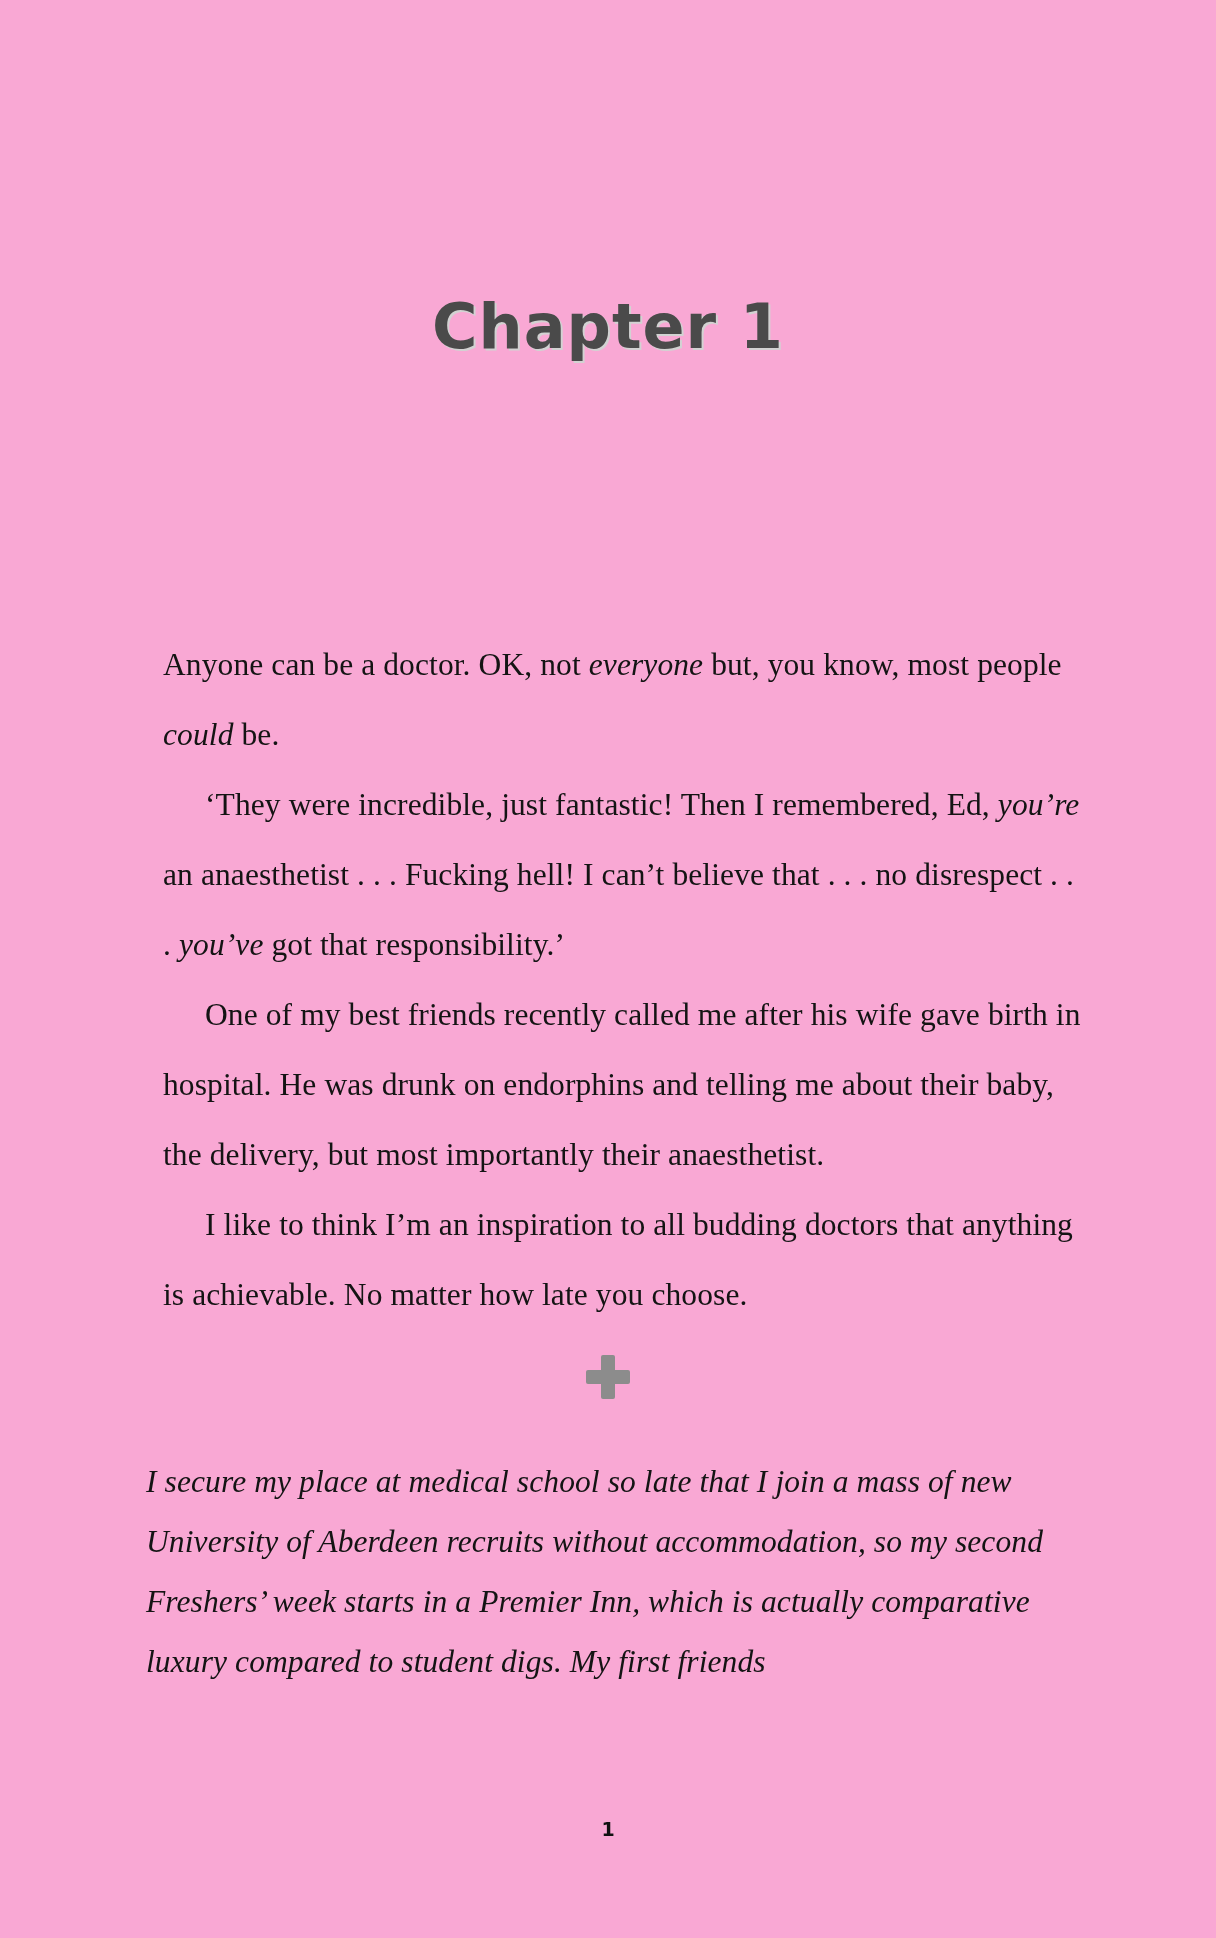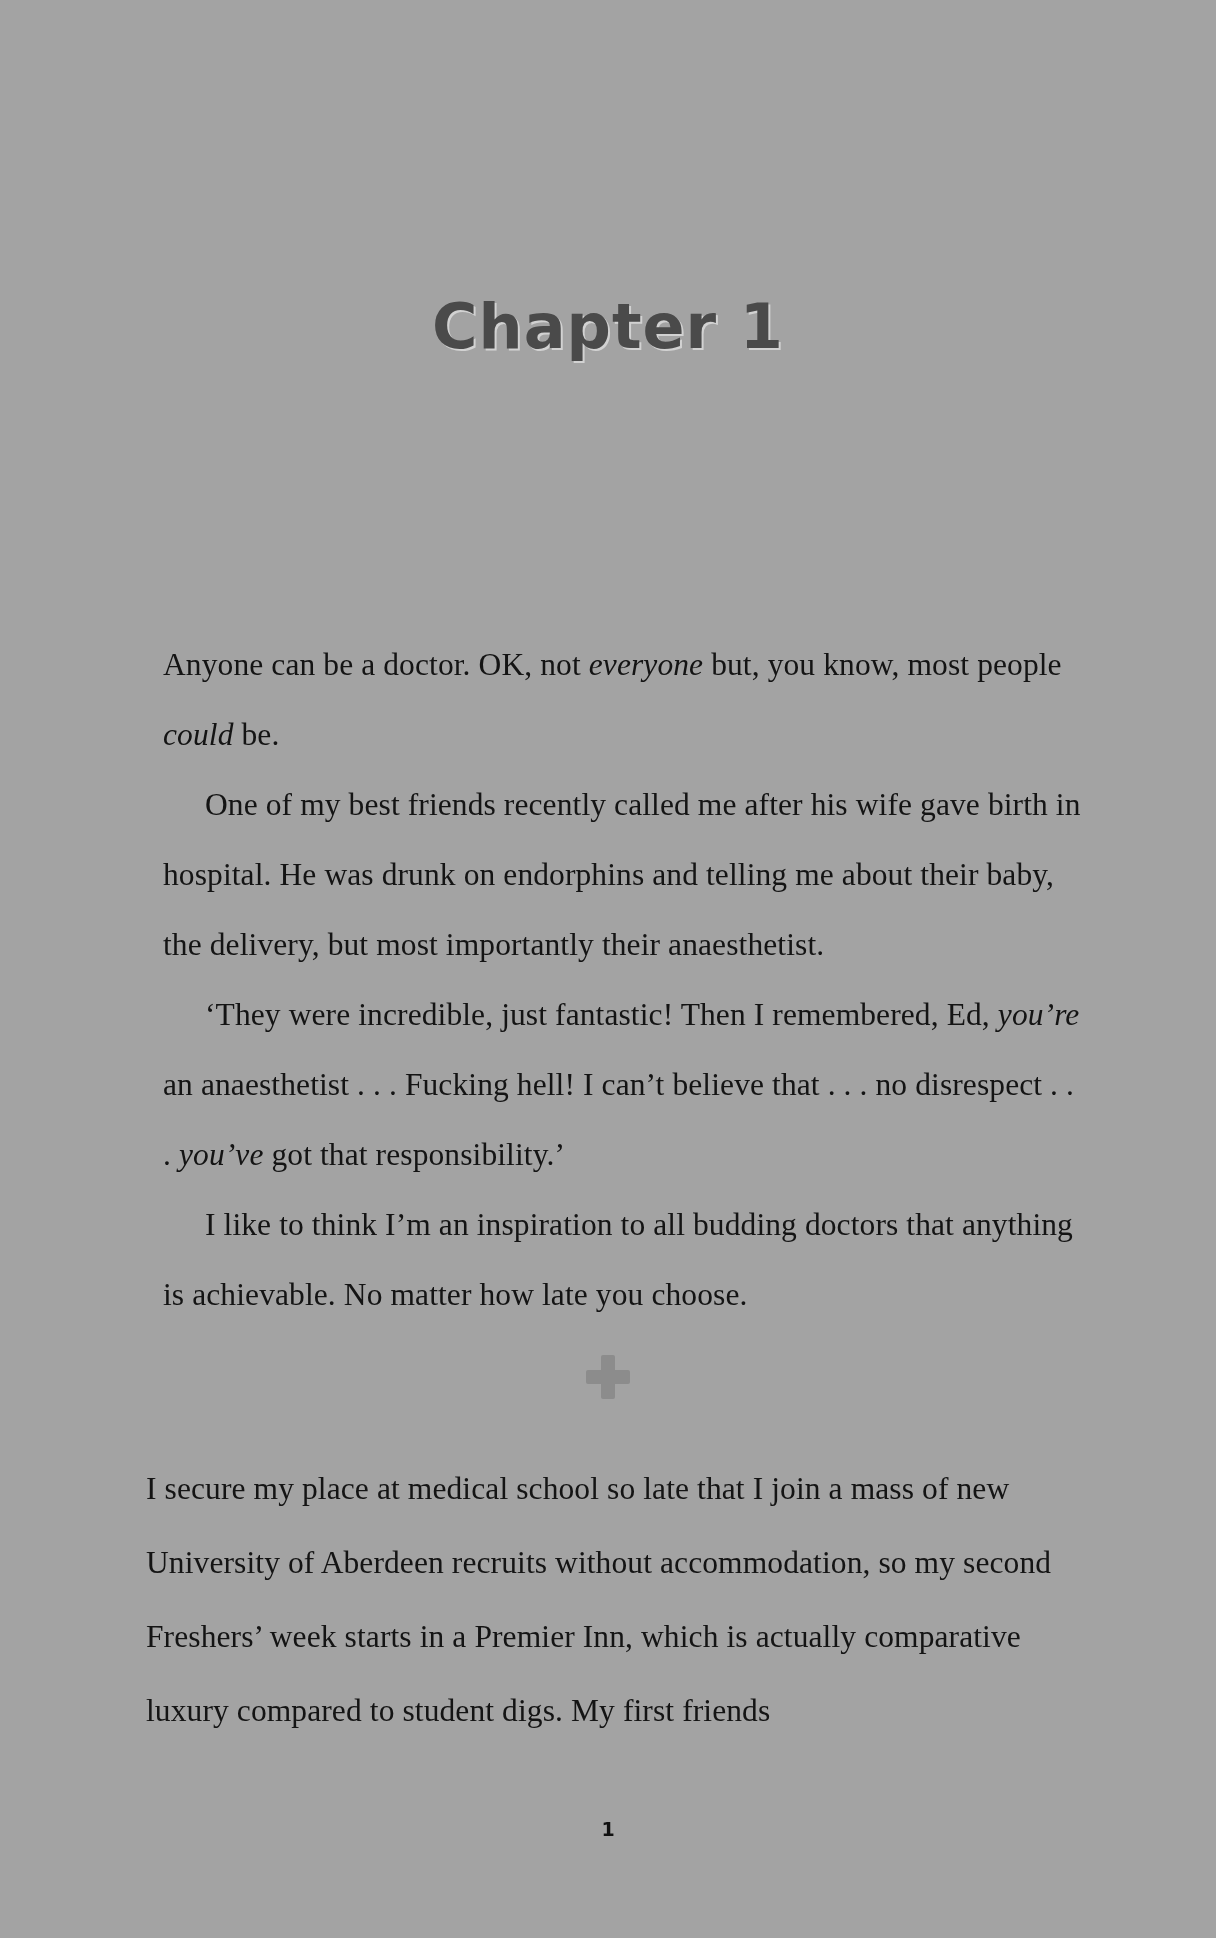--- a/index.html
+++ b/index.html
@@ -15,21 +15,21 @@
     color: #111111;
     overflow: hidden;
   }
 
   .page {
     position: absolute;
     left: 0;
     top: 0;
     width: 1216px;
     height: 1938px;
-    background: #a3a3a3;
+    background: #f9a8d4;
   }
 
   .chapter-title {
     position: absolute;
     left: 0;
     top: 248px;
     width: 1216px;
     text-align: center;
     font-family: "DejaVu Sans", sans-serif;
     font-weight: bold;
@@ -96,21 +96,22 @@
     height: 14px;
   }
 
   .body-text-2 {
     position: absolute;
     left: 146px;
     top: 1452px;
     width: 925px;
   }
   .body-text-2 .para {
-    line-height: 74px;
+    line-height: 60px;
+    font-style: italic;
   }
 
   .page-number {
     position: absolute;
     left: 0;
     top: 1818px;
     width: 1216px;
     text-align: center;
     font-family: "DejaVu Sans", sans-serif;
     font-size: 19px;
@@ -120,22 +121,22 @@
 </style>
 </head>
 <body>
 
 <div class="page">
 
   <h1 class="chapter-title">Chapter 1</h1>
 
   <div class="body-text">
     <p class="para"><span>Anyone can be a doctor. OK, not </span><em>everyone</em><span> but, you know, most people </span><em>could</em><span> be.</span></p>
+    <p class="para indent"><span>‘They were incredible, just fantastic! Then I remembered, Ed, </span><em>you’re</em><span> an anaesthetist . . . Fucking hell! I can’t believe that . . . no disrespect . . . </span><em>you’ve</em><span> got that responsibility.’</span></p>
     <p class="para indent"><span>One of my best friends recently called me after his wife gave birth in hospital. He was drunk on endorphins and telling me about their baby, the delivery, but most importantly their anaesthetist.</span></p>
-    <p class="para indent"><span>‘They were incredible, just fantastic! Then I remembered, Ed, </span><em>you’re</em><span> an anaesthetist . . . Fucking hell! I can’t believe that . . . no disrespect . . . </span><em>you’ve</em><span> got that responsibility.’</span></p>
     <p class="para indent"><span>I like to think I’m an inspiration to all budding doctors that anything is achievable. No matter how late you choose.</span></p>
   </div>
 
   <div class="divider">
     <span class="cross"></span>
   </div>
 
   <div class="body-text-2">
     <p class="para"><span>I secure my place at medical school so late that I join a mass of new University of Aberdeen recruits without accommodation, so my second Freshers’ week starts in a Premier Inn, which is actually comparative luxury compared to student digs. My first friends</span></p>
   </div>

